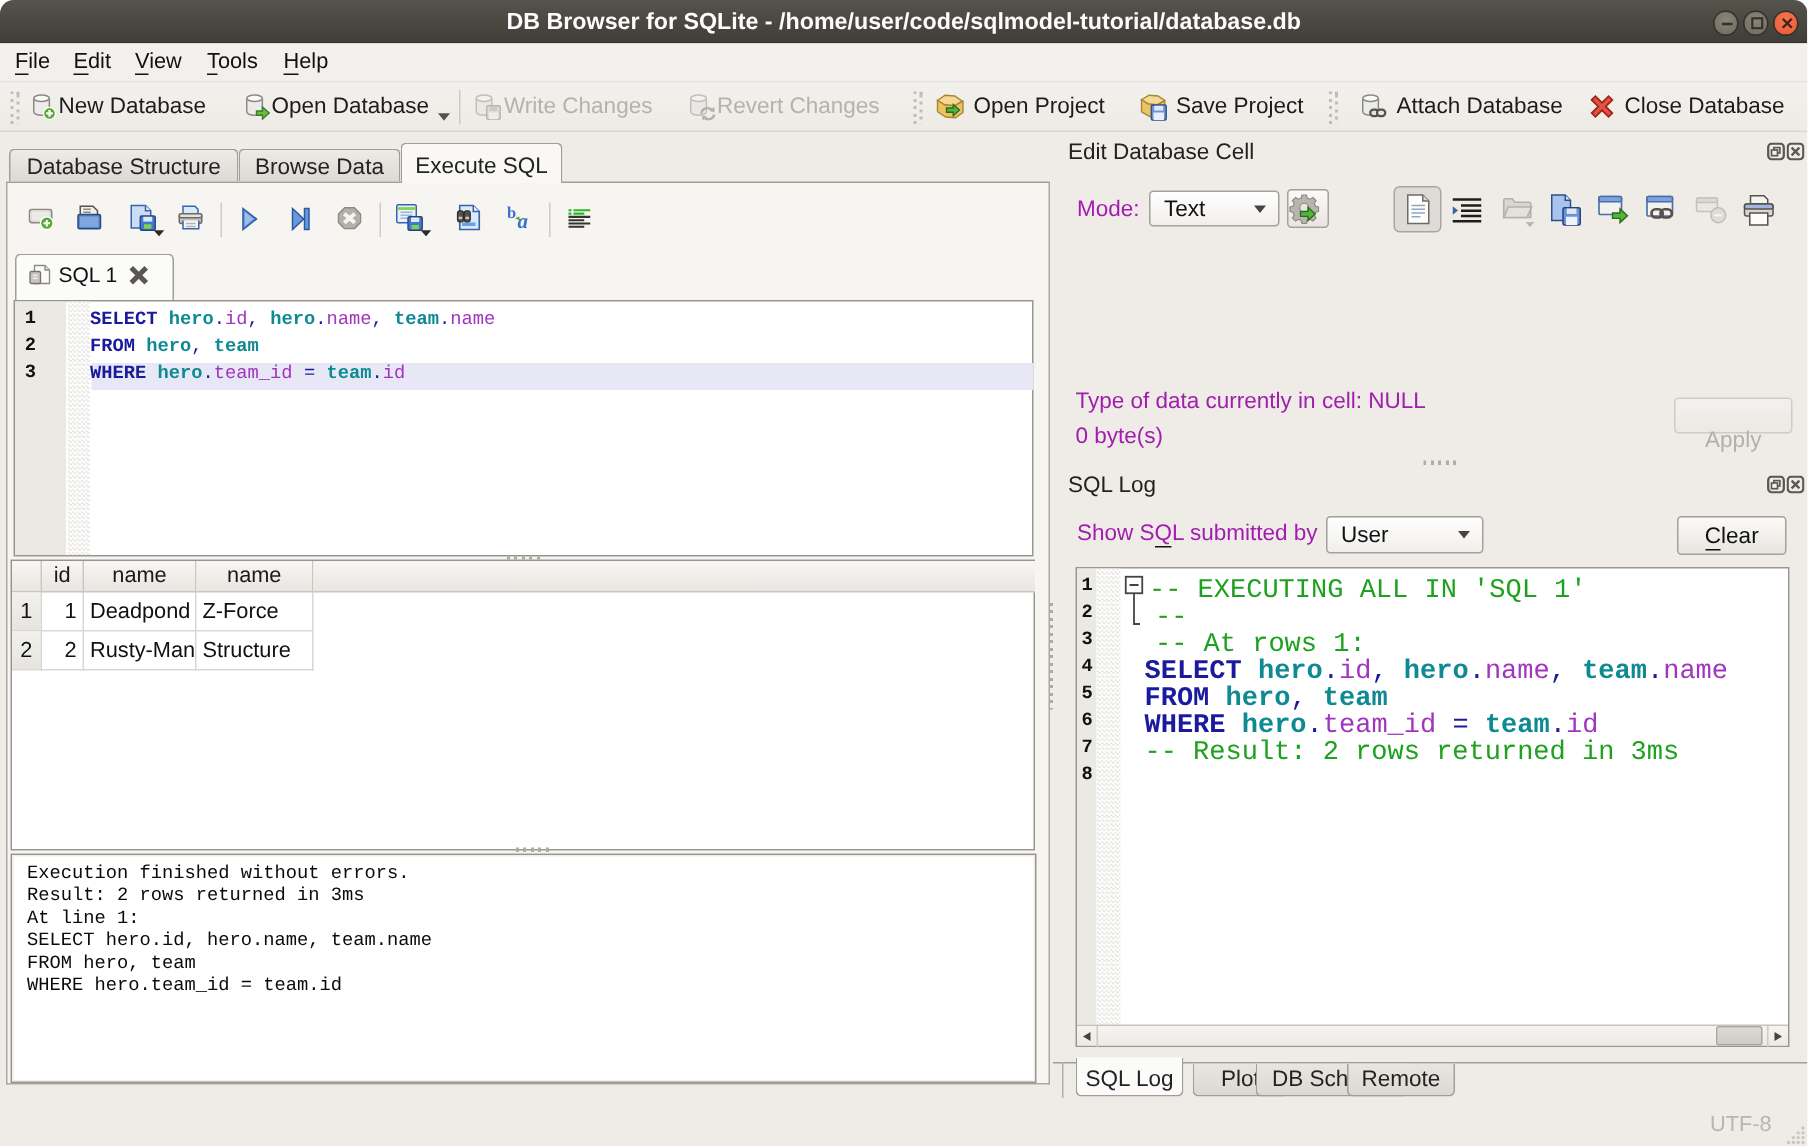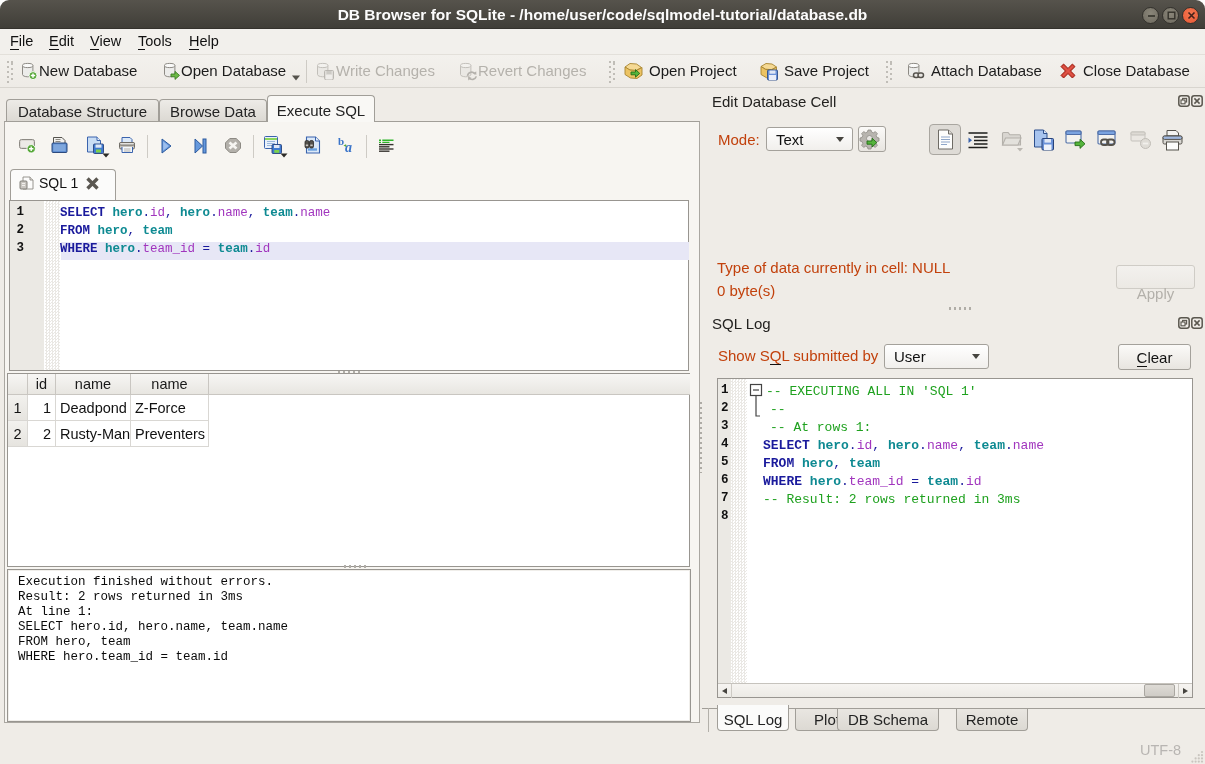--- a/index.html
+++ b/index.html
@@ -88,39 +88,39 @@
 
 
 #output { position:absolute; left:7px; top:569px; width:684px; height:153px;
   background:#ffffff; border:1px solid #989590; box-shadow:inset 0 0 0 1px #f0eeea; }
 #output pre { font-family:"Liberation Mono",monospace; font-size:12.5px; line-height:15px; color:#0a0a0a; margin:5px 0 0 10px; }
 
 
 .docktitle { position:absolute; font-size:15px; color:#232220; }
 .dockbtn { position:absolute; width:12px; height:12px; }
 .dockbtn svg { display:block; }
-.label { position:absolute; font-size:15px; color:#c2410c; }
+.label { position:absolute; font-size:15px; color:#a21caf; }
 .combo { position:absolute; background:linear-gradient(#ffffff, #f1efec); border:1px solid #a4a19b; border-radius:3px;
   font-size:15px; color:#111; }
 .combo .arr { position:absolute; right:8px; top:9px; width:0; height:0;
   border-left:4.5px solid transparent; border-right:4.5px solid transparent; border-top:5.5px solid #46443f; }
 .btn { position:absolute; background:linear-gradient(#fbfaf8, #e8e5e0); border:1px solid #a4a19b; border-radius:3px;
   font-size:15px; color:#111; text-align:center; }
 .btn.dis { background:linear-gradient(#f3f1ee, #ece9e4); border:1px solid #cfccc6; color:#b3b0aa; }
 
 #cellbox { position:absolute; left:726px; top:177px; width:459px; height:65px; background:#ffffff; border:1px solid #a4a19b; }
 #cellnull { position:absolute; left:0; top:0; width:52px; height:63px; background:#edebe6; }
 
 #logbox { position:absolute; left:717px; top:378px; width:476px; height:320px; background:#ffffff; border:1px solid #989590; }
 #loggutter { position:absolute; left:0; top:0; width:13px; height:304px; background:#ebe9e4; }
 #logfold { position:absolute; left:13px; top:0; width:16px; height:304px;
   background-image:conic-gradient(#eae8e4 25%, #ffffff 0 50%, #eae8e4 0 75%, #ffffff 0); background-size:3px 3px; }
 .loglnum { position:absolute; left:3px; width:16px; text-align:left; font-family:"Liberation Mono",monospace;
   font-size:12.5px; font-weight:bold; color:#111; }
-.logline { position:absolute; left:45px; font-family:"Liberation Mono",monospace; font-size:13px; white-space:pre; }
+.logline { position:absolute; left:45px; font-family:"Liberation Mono",monospace; font-size:18px; white-space:pre; }
 
 
 #hscroll { position:absolute; left:0px; top:304px; width:474px; height:14px; background:linear-gradient(#f6f4f1,#eceae5); border-top:1px solid #c6c3bd; }
 .sbarrow { position:absolute; top:3.5px; width:0; height:0; border-top:3.8px solid transparent; border-bottom:3.8px solid transparent; }
 #hthumb { position:absolute; left:426px; top:0px; width:31px; height:13px; background:linear-gradient(#dedbd6,#cfccc6); border:1px solid #a9a6a0; border-radius:2px; }
 
 
 .btab { position:absolute; font-size:15px; color:#232323; text-align:center;
   border:1px solid #a19e98; border-top:none; border-radius:0 0 4px 4px;
   background:linear-gradient(#e9e6e1, #dcd9d3); }
@@ -388,21 +388,21 @@
     <div class="gh" style="left:48px; top:0; width:75px; height:21px; padding-top:2px;">name</div>
     <div class="gh" style="left:123px; top:0; width:78px; height:21px; padding-top:2px;">name</div>
     <div class="gh" style="left:201px; top:0; width:481px; height:21px; border-right:none;"></div>
     <div class="gc grh" style="left:0; top:21px; width:20px; height:26px;">1</div>
     <div class="gc" style="left:20px; top:21px; width:28px; height:26px; text-align:right; padding-right:4px;">1</div>
     <div class="gc" style="left:48px; top:21px; width:75px; height:26px; padding-left:4px;">Deadpond</div>
     <div class="gc" style="left:123px; top:21px; width:78px; height:26px; padding-left:4px;">Z-Force</div>
     <div class="gc grh" style="left:0; top:47px; width:20px; height:26px;">2</div>
     <div class="gc" style="left:20px; top:47px; width:28px; height:26px; text-align:right; padding-right:4px;">2</div>
     <div class="gc" style="left:48px; top:47px; width:75px; height:26px; padding-left:4px;">Rusty-Man</div>
-    <div class="gc" style="left:123px; top:47px; width:78px; height:26px; padding-left:4px;">Preventers</div>
+    <div class="gc" style="left:123px; top:47px; width:78px; height:26px; padding-left:4px;">Structure</div>
   </div>
   <div class="hsplit" style="left:344px; top:565px;"></div>
 
   <div id="output">
       <pre>Execution finished without errors.
 Result: 2 rows returned in 3ms
 At line 1:
 SELECT hero.id, hero.name, team.name
 FROM hero, team
 WHERE hero.team_id = team.id</pre>
@@ -554,21 +554,21 @@
       <div class="sbarrow" style="right:4px; border-left:5.5px solid #46443f;"></div>
       <div id="hthumb"></div>
     </div>
   </div>
 
   <div class="abs" style="left:702px; top:708px; width:503px; height:1px; background:#a19e98;"></div>
   <div class="abs" style="left:708px; top:708px; width:1px; height:24px; background:#b3b0aa;"></div>
   <div class="btab active" style="left:717px; top:705px; width:72px; height:26px; padding-top:6px;">SQL Log</div>
   <div class="btab" style="left:795px; top:709px; width:64px; height:22px; padding-top:2px;">Plot</div>
   <div class="btab" style="left:820px; top:709px; width:102px; height:22px; padding-top:2px;margin-left:17px;">DB Schema</div>
-  <div class="btab" style="left:956px; top:709px; width:72px; height:22px; padding-top:2px;">Remote</div>
+  <div class="btab" style="left:898px; top:709px; width:72px; height:22px; padding-top:2px;">Remote</div>
 
   <div id="statusutf">UTF-8</div>
   <div id="grip">
       <svg width="14" height="14" viewBox="0 0 14 14">
   <g fill="#c9c5bf">
           <circle cx="12" cy="3" r="1.1"></circle>
           <circle cx="8.8" cy="6.2" r="1.1"></circle>
           <circle cx="12" cy="6.2" r="1.1"></circle>
           <circle cx="5.6" cy="9.4" r="1.1"></circle>
           <circle cx="8.8" cy="9.4" r="1.1"></circle>

